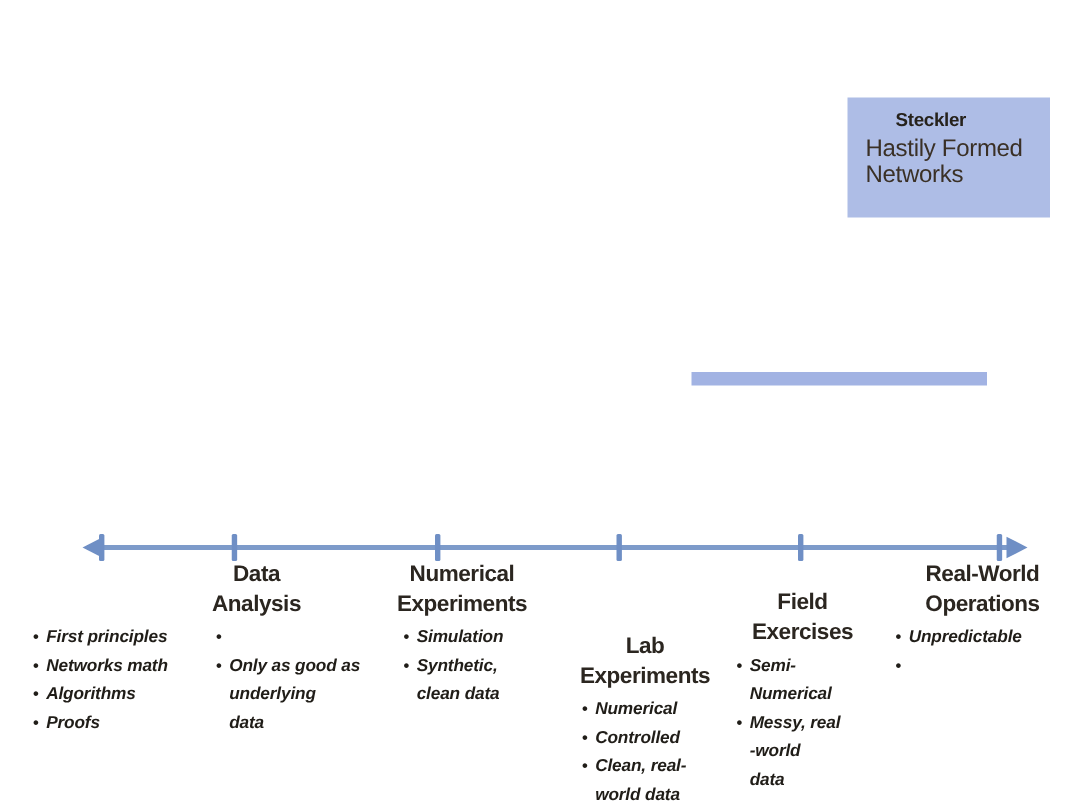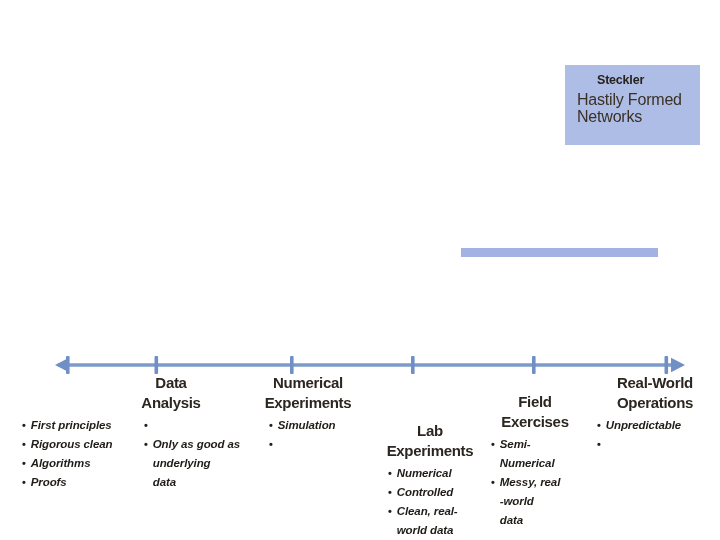--- a/index.html
+++ b/index.html
@@ -74,21 +74,21 @@
   </svg>
 
   <div class="col c0">
     <ul>
         <li>
           <span class="dot">•</span>
           <span class="txt">First principles</span>
         </li>
         <li>
           <span class="dot">•</span>
-          <span class="txt">Rigorous clean</span>
+          <span class="txt">Networks math</span>
         </li>
         <li>
           <span class="dot">•</span>
           <span class="txt">Algorithms</span>
         </li>
         <li>
           <span class="dot">•</span>
           <span class="txt">Proofs</span>
         </li>
       </ul>
@@ -111,20 +111,22 @@
   <div class="col c2">
     <div class="hdr">Numerical
 Experiments</div>
     <ul>
         <li>
           <span class="dot">•</span>
           <span class="txt">Simulation</span>
         </li>
         <li>
           <span class="dot">•</span>
+          <span class="txt">Synthetic,
+clean data</span>
         </li>
       </ul>
   </div>
   <div class="col c3">
     <div class="hdr">Lab
 Experiments</div>
     <ul>
         <li>
           <span class="dot">•</span>
           <span class="txt">Numerical</span>

